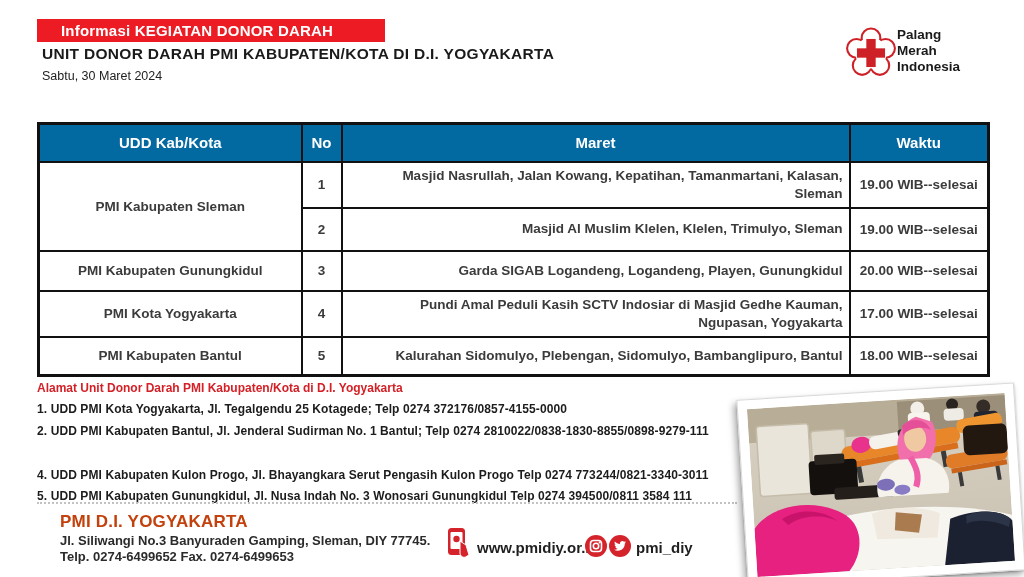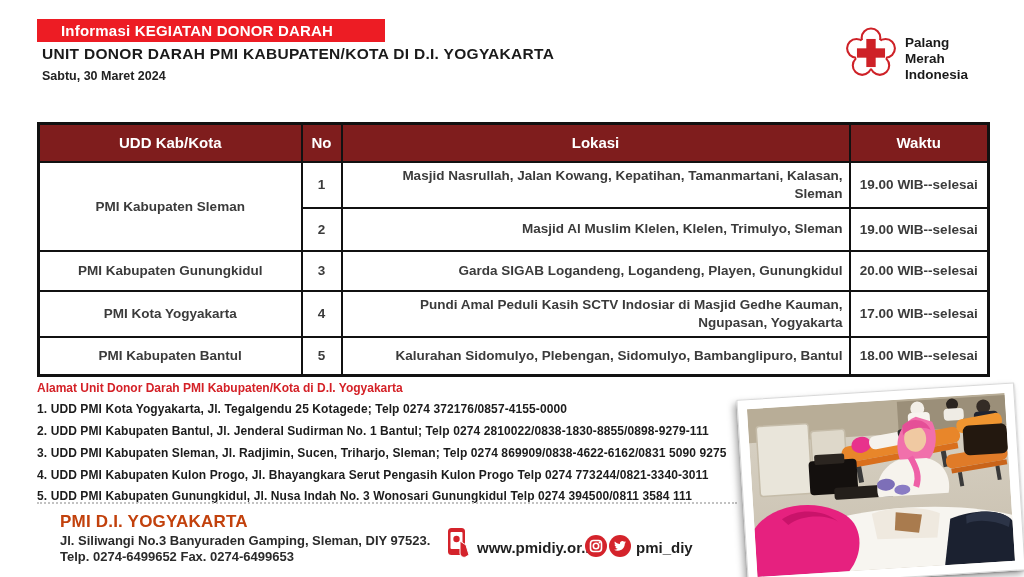--- a/index.html
+++ b/index.html
@@ -13,34 +13,34 @@
   .banner {
     position:absolute; left:37px; top:19px; width:348px; height:23px;
     background:#ED1C24; color:#ffffff; font-weight:bold; font-size:15px;
     line-height:23px; padding-left:24px; letter-spacing:.2px;
   }
   .title {
     position:absolute; left:42px; top:45px; font-size:15.5px; font-weight:bold;
     color:#1a1a1a; letter-spacing:.3px;
   }
   .date {
-    position:absolute; left:42px; top:69px; font-size:12.5px; font-weight:700; color:#222;
-  }
-  .logo { position:absolute; left:845px; top:27px; display:flex; align-items:flex-end; gap:8px; }
+    position:absolute; left:42px; top:69px; font-size:12.5px; font-weight:400; color:#222;
+  }
+  .logo { position:absolute; left:845px; top:27px; display:flex; align-items:flex-start; }
   .logo svg { width:52px; height:52px; }
   .logo-text { font-size:13.5px; font-weight:bold; color:#1a1a1a; line-height:16px; }
   
   table.donor {
     position:absolute; left:37px; top:122px; width:950px;
     border-collapse:collapse; table-layout:fixed;
     border:3px solid #111;
   }
   table.donor th, table.donor td { border:2px solid #111; }
   table.donor th {
-    background:#7f1d1d; color:#ffffff; font-weight:bold; font-size:15px;
+    background:#0369a1; color:#ffffff; font-weight:bold; font-size:15px;
     height:38px; text-align:center;
   }
   table.donor td {
     font-size:13.5px; color:#3b3b3b; font-weight:600; background:#ffffff;
   }
   td.c-udd { text-align:center; }
   td.c-no  { text-align:center; }
   td.c-lok { text-align:right; padding:4px 6px 4px 9px; line-height:18px; }
   td.c-wak { text-align:center; }
   tr.r1 td { height:42px; } tr.r2 td { height:43px; } tr.r3 td { height:40px; }
@@ -113,21 +113,21 @@
     <colgroup>
       <col style="width:263px">
         <col style="width:40px">
         <col style="width:508px">
         <col style="width:139px">
     </colgroup>
     <thead>
       <tr>
         <th>UDD Kab/Kota</th>
         <th>No</th>
-        <th>Lokasi</th>
+        <th>Maret</th>
         <th>Waktu</th>
       </tr>
     </thead>
     <tbody>
       <tr class="r1">
         <td class="c-udd" rowspan="2">PMI Kabupaten Sleman</td>
         <td class="c-no">1</td>
         <td class="c-lok">Masjid Nasrullah,  Jalan Kowang, Kepatihan, Tamanmartani, Kalasan, Sleman</td>
         <td class="c-wak">19.00 WIB--selesai</td>
       </tr>
@@ -153,28 +153,27 @@
         <td class="c-no">5</td>
         <td class="c-lok">Kalurahan Sidomulyo, Plebengan, Sidomulyo, Bambanglipuro, Bantul</td>
         <td class="c-wak">18.00 WIB--selesai</td>
       </tr>
     </tbody>
   </table>
 
   <div class="alamat-heading">Alamat Unit Donor Darah PMI Kabupaten/Kota di D.I. Yogyakarta</div>
   <div class="alamat-item ai0">1. UDD PMI Kota Yogyakarta, Jl. Tegalgendu 25 Kotagede; Telp 0274 372176/0857-4155-0000</div>
   <div class="alamat-item ai1">2. UDD PMI Kabupaten Bantul, Jl. Jenderal Sudirman No. 1 Bantul; Telp 0274 2810022/0838-1830-8855/0898-9279-111</div>
-  <div class="alamat-item ai2">3. UDD PMI Kabupaten Sleman, Jl. Radjimin, Sucen, Triharjo, Sleman; Telp 0274 869909/0838-4622-6162/0831 5090 9275</div>
   <div class="alamat-item ai3">4. UDD PMI Kabupaten Kulon Progo, Jl. Bhayangkara Serut Pengasih Kulon Progo Telp 0274 773244/0821-3340-3011</div>
   <div class="alamat-item ai4">5. UDD PMI Kabupaten Gunungkidul, Jl. Nusa Indah No. 3 Wonosari Gunungkidul Telp 0274 394500/0811 3584 111</div>
 
   <div class="divider"></div>
 
   <div class="footer-org">PMI D.I. YOGYAKARTA</div>
-  <div class="footer-addr">Jl. Siliwangi No.3 Banyuraden Gamping, Sleman, DIY 97523.</div>
+  <div class="footer-addr">Jl. Siliwangi No.3 Banyuraden Gamping, Sleman, DIY 77745.</div>
   <div class="footer-telp">Telp. 0274-6499652 Fax. 0274-6499653</div>
 
   <span class="phone-icon">
     <svg viewBox="0 0 24 32">
       <rect x="1" y="1" width="17" height="27" rx="3.5" fill="#D4232B"></rect>
       <rect x="3.5" y="5" width="12" height="17" rx="1" fill="#ffffff"></rect>
       <circle cx="9.5" cy="12" r="3.2" fill="#D4232B"></circle>
       <path d="M13 14 L13 26 C13 29 16 31 18.5 30 L22 28 L19 18 Z" fill="#D4232B" stroke="#ffffff" stroke-width="1"></path>
     </svg>
   </span>

